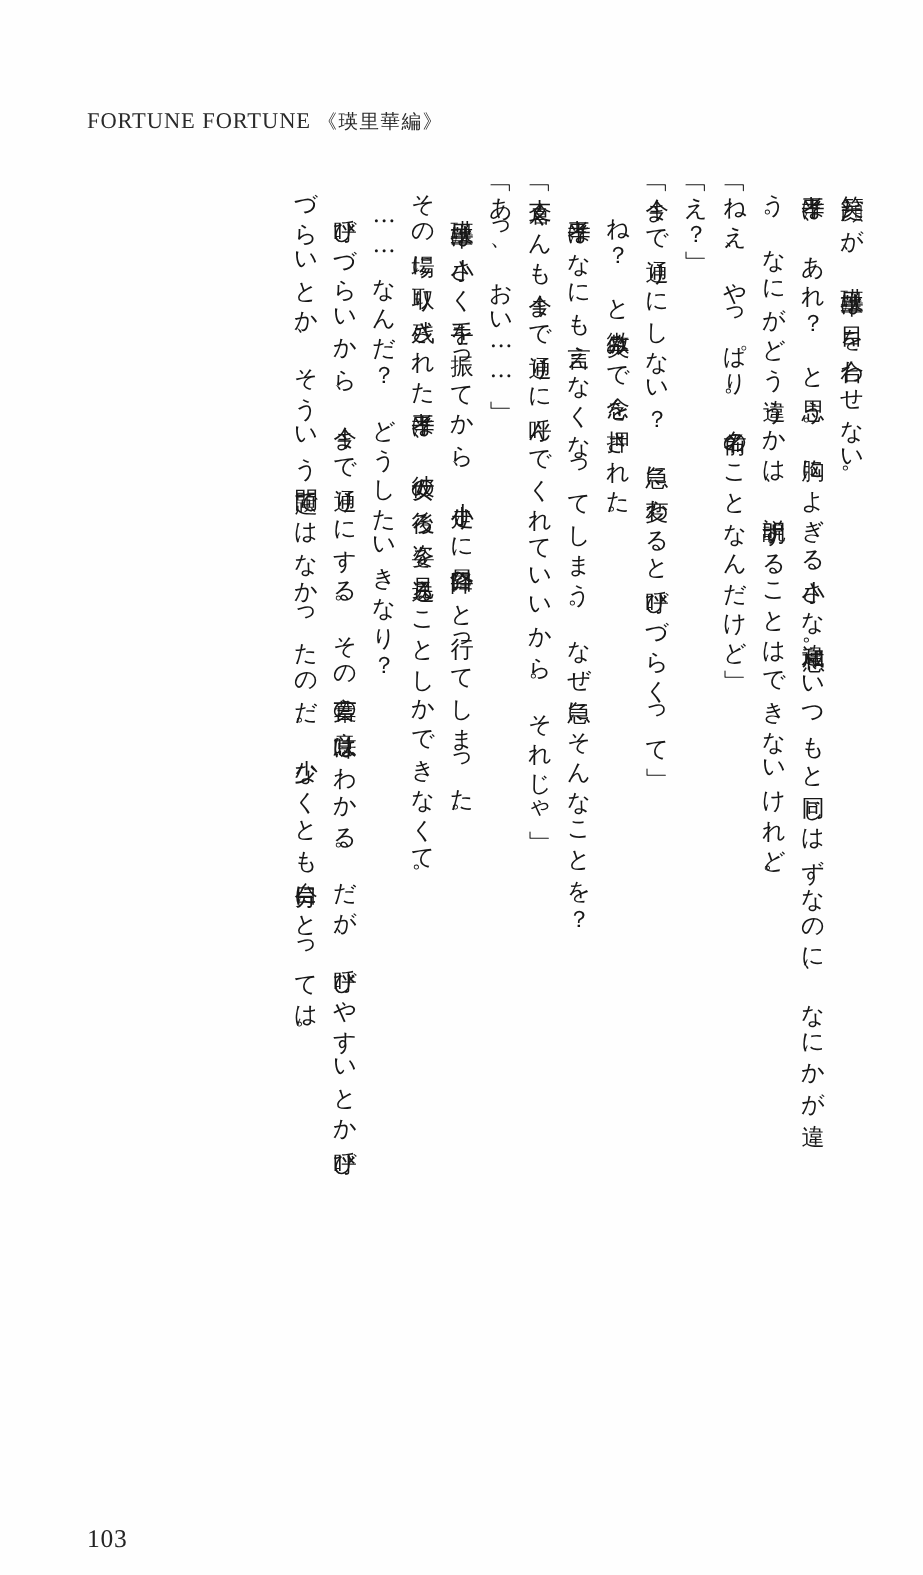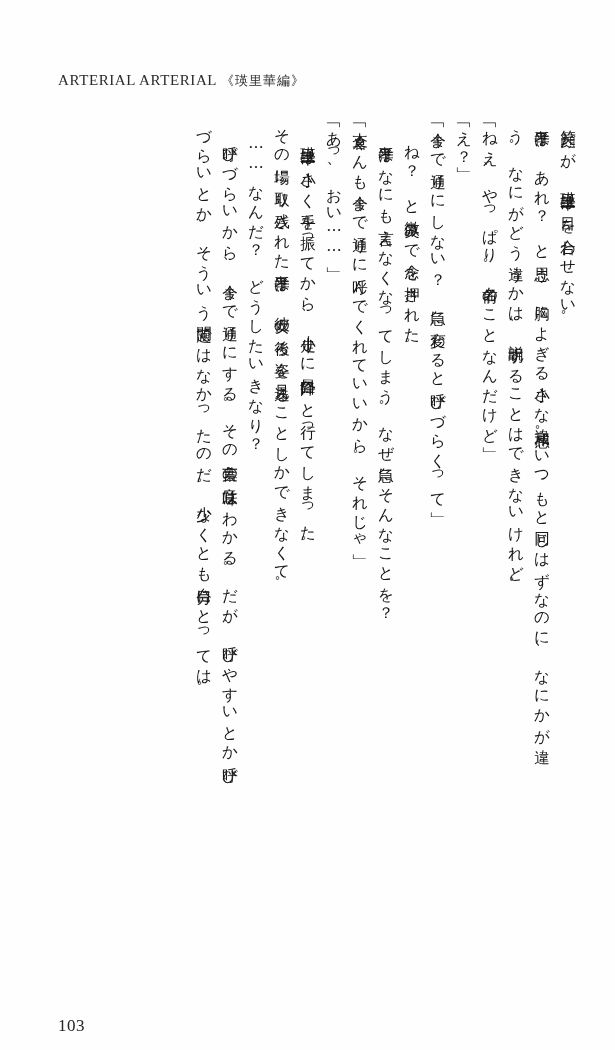--- a/index.html
+++ b/index.html
@@ -77,21 +77,21 @@
     color: #232323;
     letter-spacing: 0.5px;
   }
 </style>
 </head>
 <body>
 
 <div class="page">
 
   <div class="header">
-    <span>ARTERIAL ARTERIAL</span>
+    <span>FORTUNE FORTUNE</span>
     <span class="jp">《瑛里華編》</span>
   </div>
 
   <div class="body-area">
     <div class="col">笑顔だが、瑛里華は目を合わせない。</div>
     <div class="col">孝平は、あれ？　と思う。胸によぎる小さな違和感。いつもと同じはずなのに、なにかが違</div>
     <div class="col">う。なにがどう違うかは、説明することはできないけれど。</div>
     <div class="col">「ねえ、やっぱり。名前のことなんだけど」</div>
     <div class="col">「え？」</div>
     <div class="col">「今まで通りにしない？　急に変わると呼びづらくって」</div>

